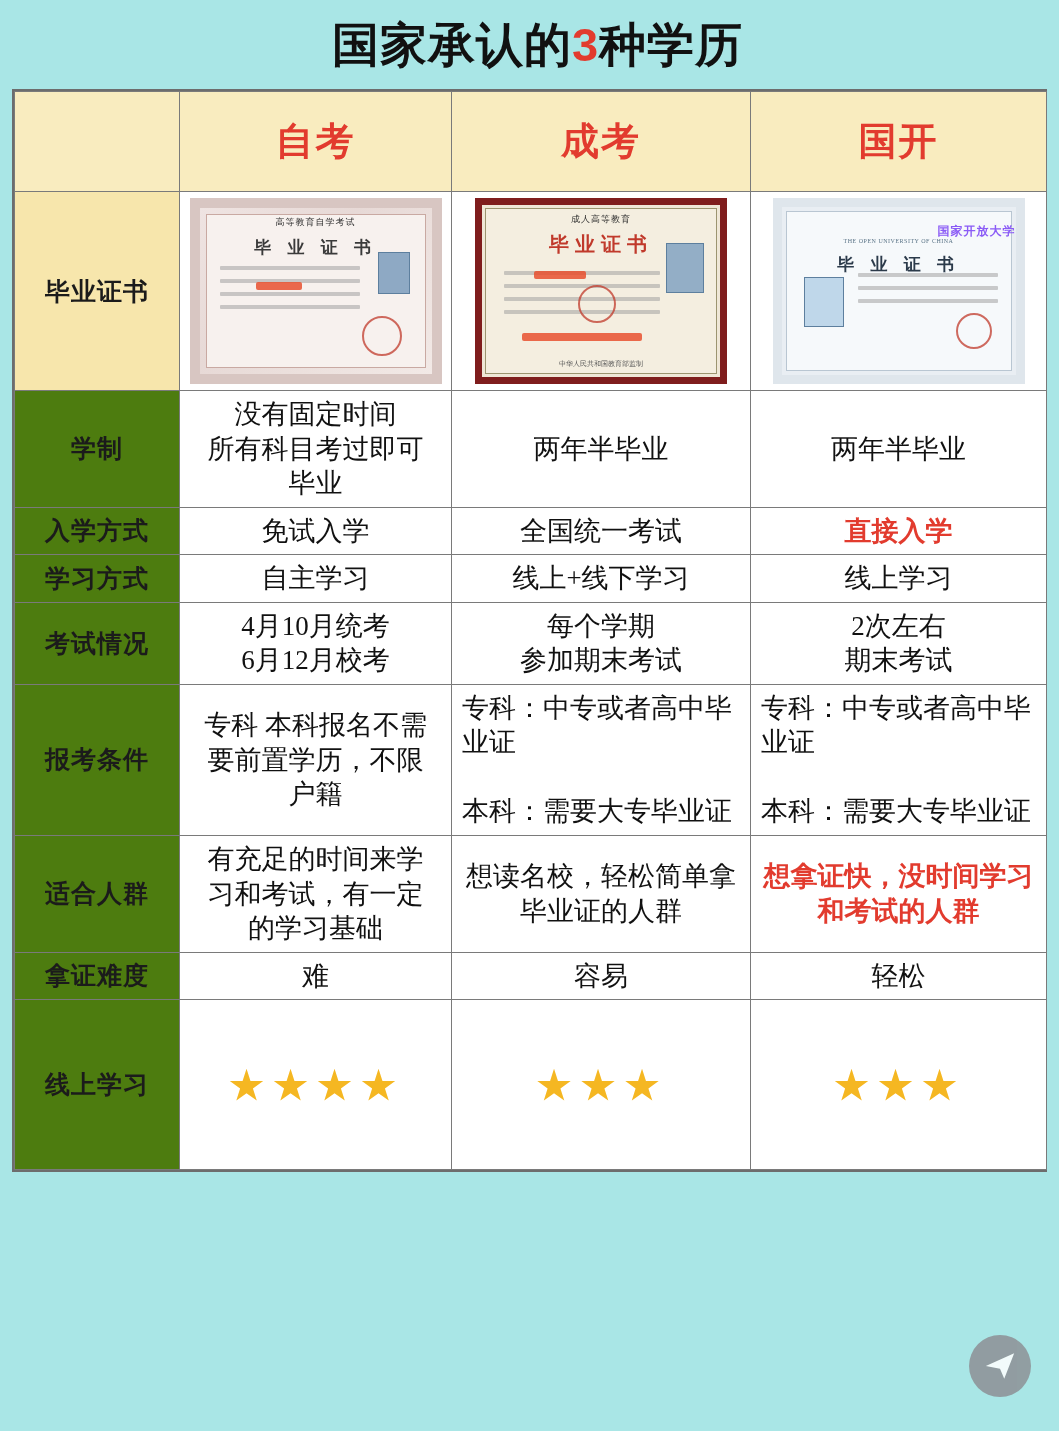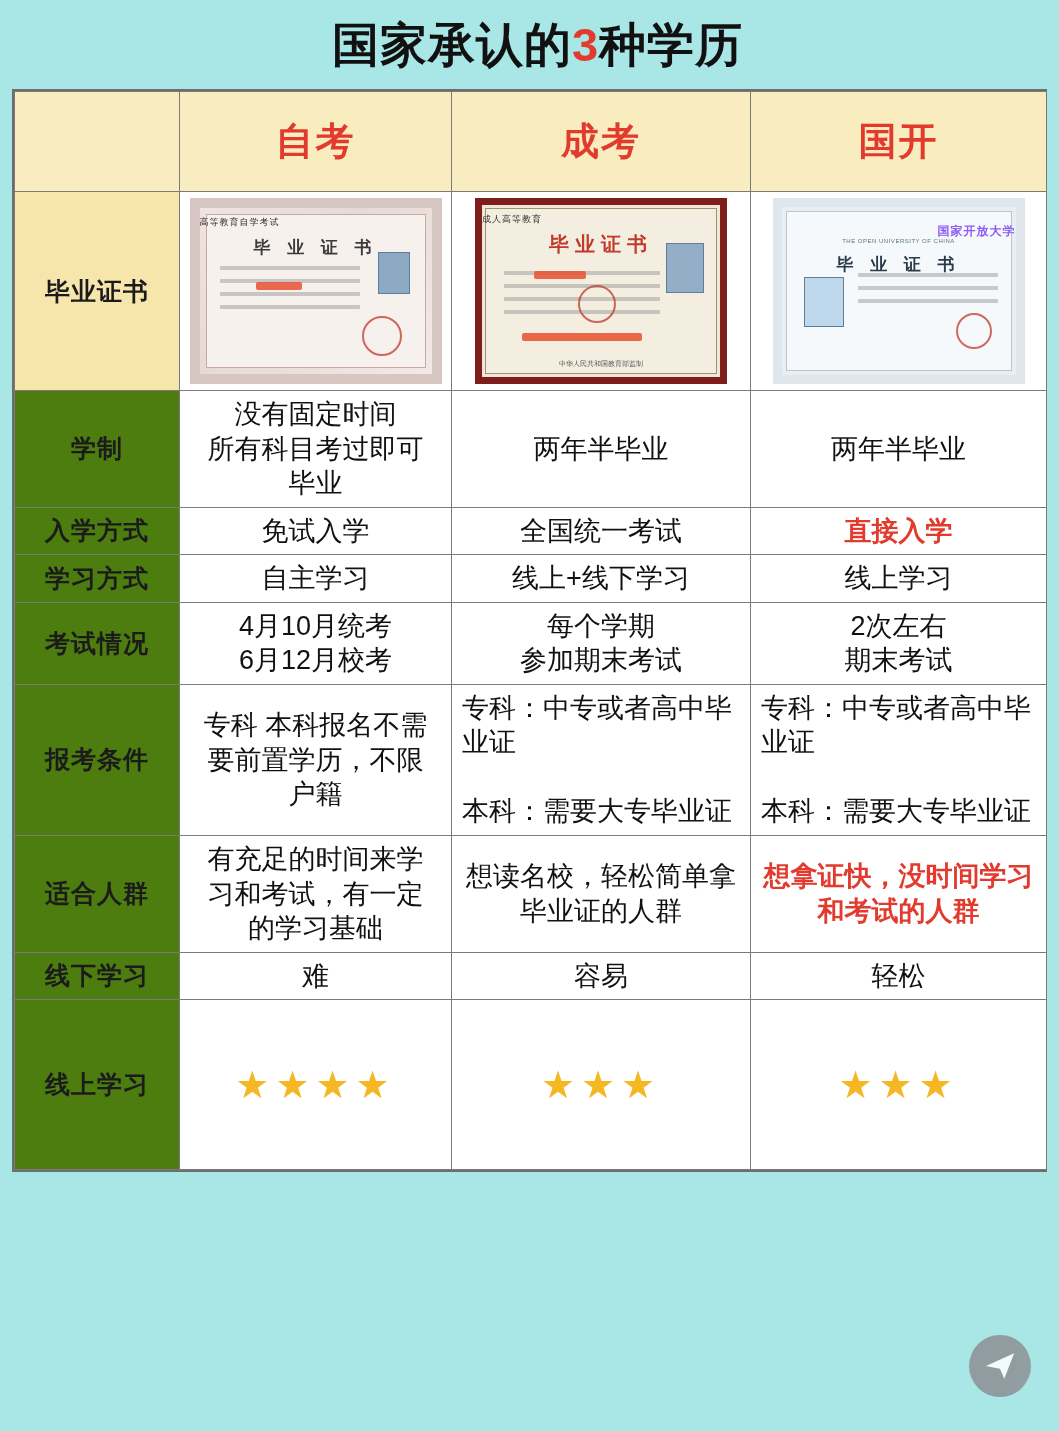--- a/index.html
+++ b/index.html
@@ -38,20 +38,21 @@
     border-collapse: collapse;
     width: 100%;
     table-layout: fixed;
   }
   table.cmp td, table.cmp th {
     border: 1.5px solid #7a7a7a;
     vertical-align: middle;
     text-align: center;
     padding: 6px 8px;
     box-sizing: border-box;
+    font-family: Liberation Serif, serif;
   }
   col.c0 { width: 165px; }
   col.c1 { width: 272px; }
   col.c2 { width: 299px; }
   col.c3 { width: 296px; }
 
   .rowhead {
     background: #4d7c0f;
     font-size: 25px;
     font-weight: bold;
@@ -124,21 +125,21 @@
     position: absolute;
     inset: 4px;
     background: #f6f9fb;
     border: 1px solid #b9c6d2;
   }
   .cert .topline {
     position: absolute;
     top: 8px;
     left: 0;
     right: 0;
-    text-align: left;
+    text-align: center;
     font-size: 9px;
     color: #2e2e2e;
     letter-spacing: 1px;
   }
   .cert .bigtitle {
     position: absolute;
     left: 0; right: 0;
     text-align: center;
     font-weight: bold;
     letter-spacing: 6px;
@@ -387,21 +388,21 @@
         <td class="body-cell" style="white-space:pre-line">有充足的时间来学
 习和考试，有一定
 的学习基础</td>
         <td class="body-cell" style="white-space:pre-line">想读名校，轻松简单拿
 毕业证的人群</td>
         <td class="body-cell red" style="white-space:pre-line">想拿证快，没时间学习
 和考试的人群</td>
       </tr>
 
       <tr>
-        <td class="rowhead">线下学习</td>
+        <td class="rowhead">拿证难度</td>
         <td class="body-cell" style="white-space:pre-line">难</td>
         <td class="body-cell" style="white-space:pre-line">容易</td>
         <td class="body-cell" style="white-space:pre-line">轻松</td>
       </tr>
 
       <tr class="tall-row">
         <td class="rowhead">线上学习</td>
         <td class="body-cell">
           <div class="stars">★★★★</div>
         </td>

